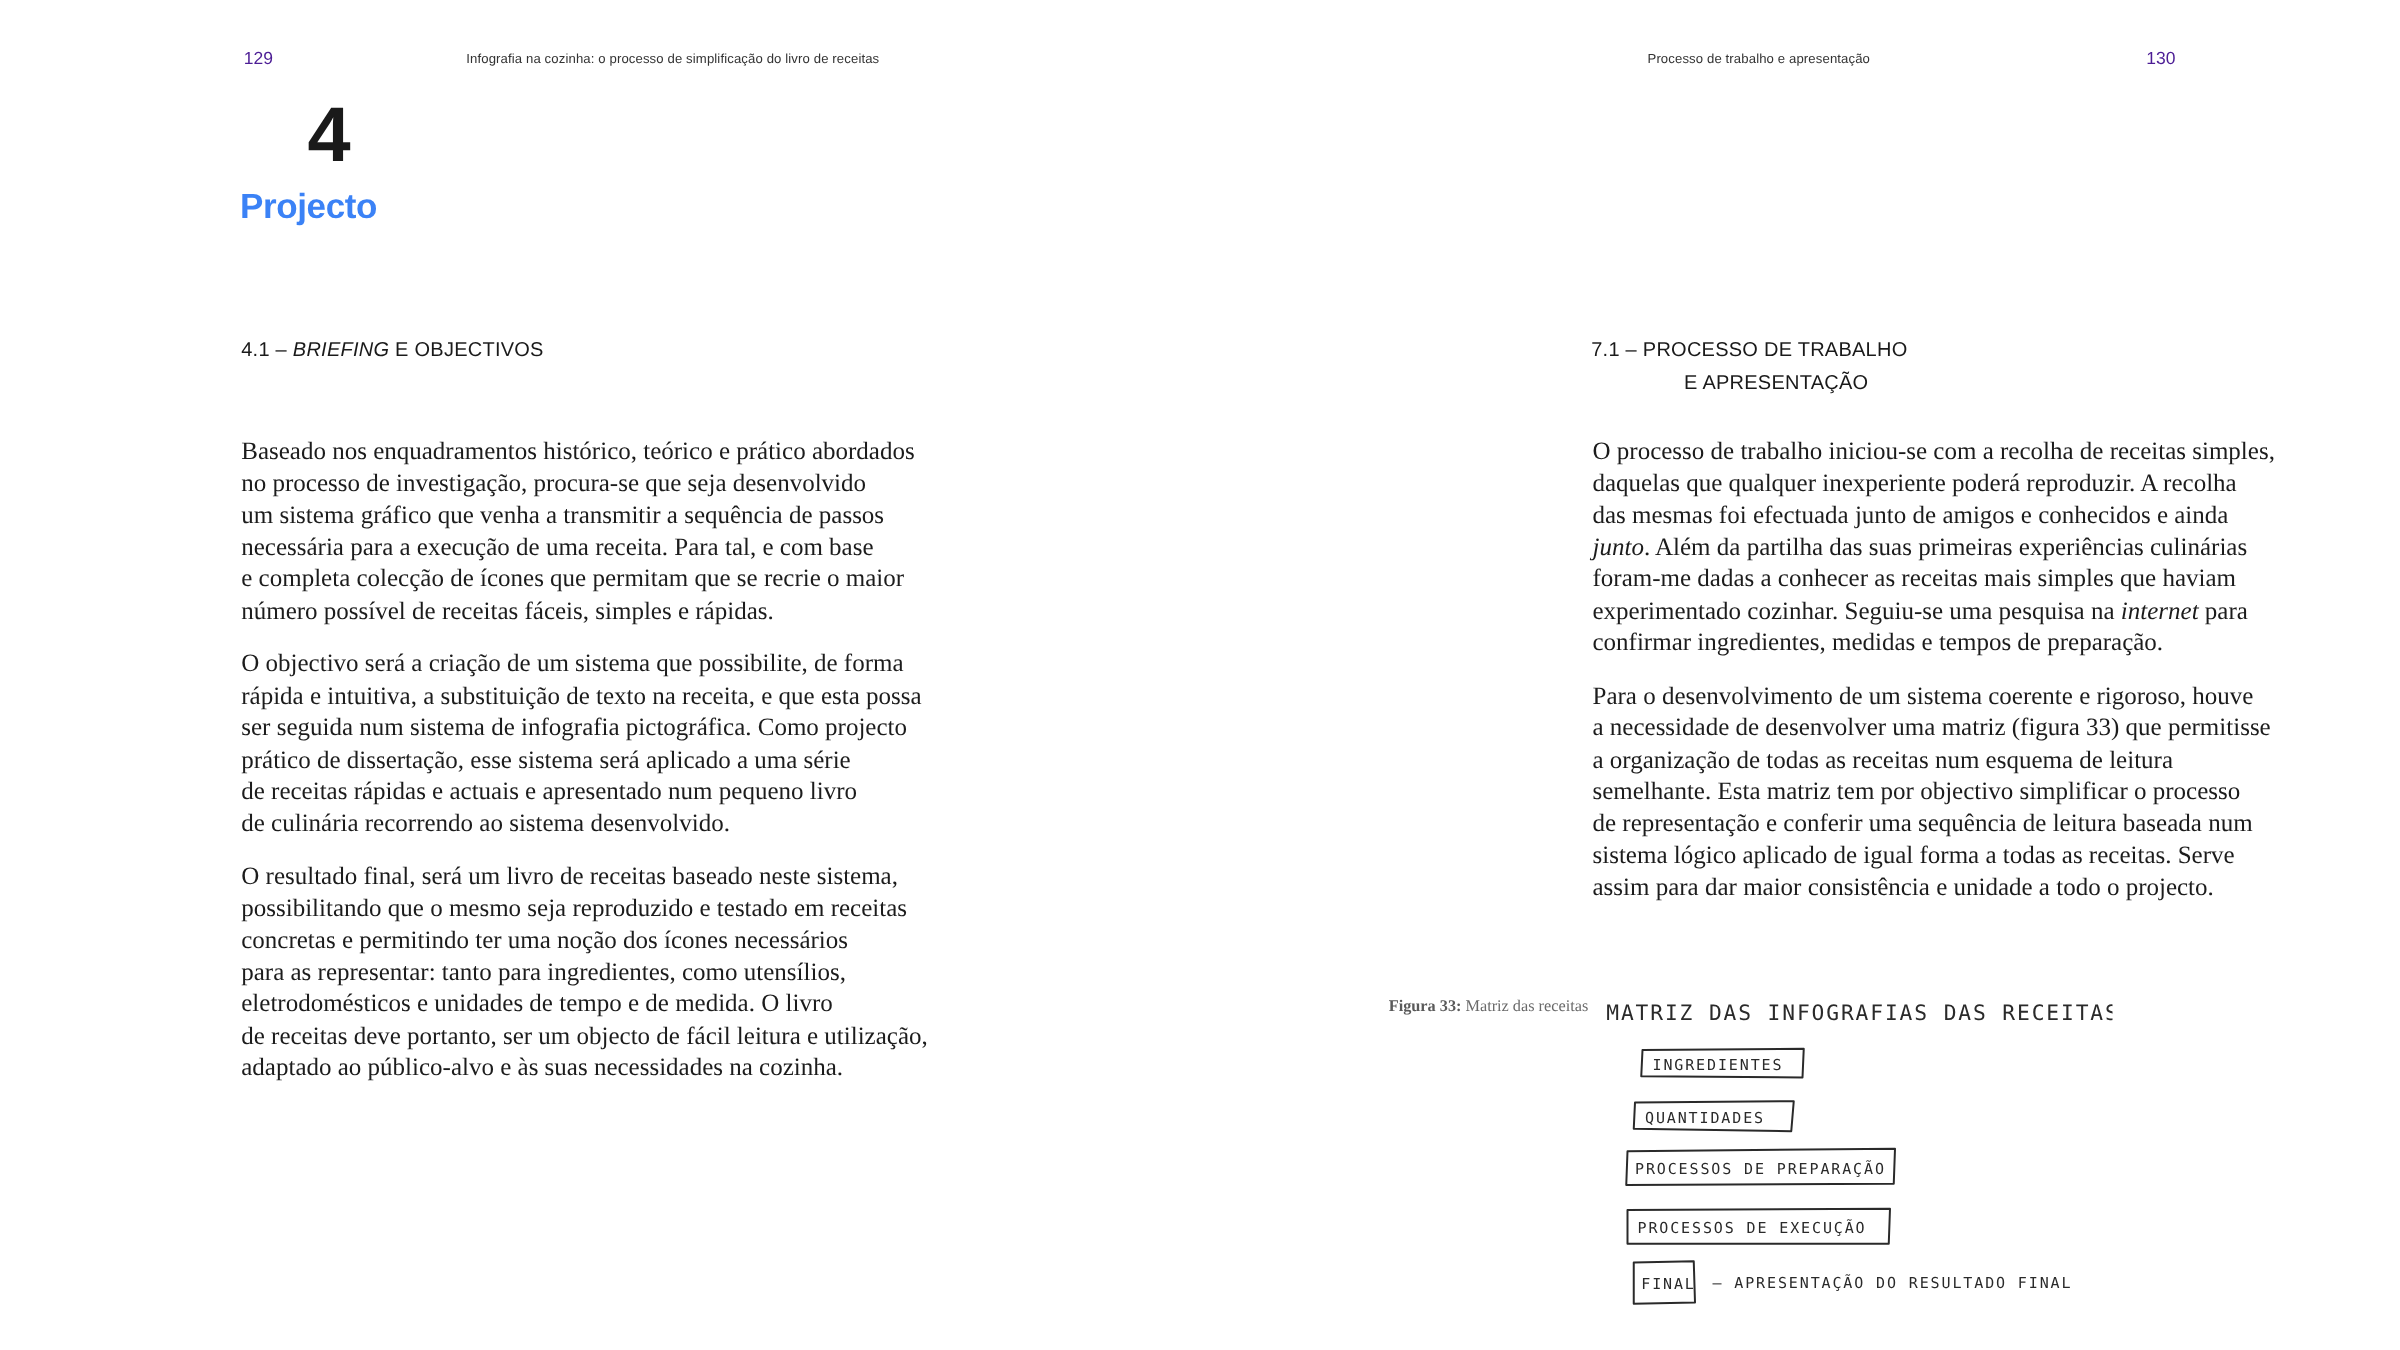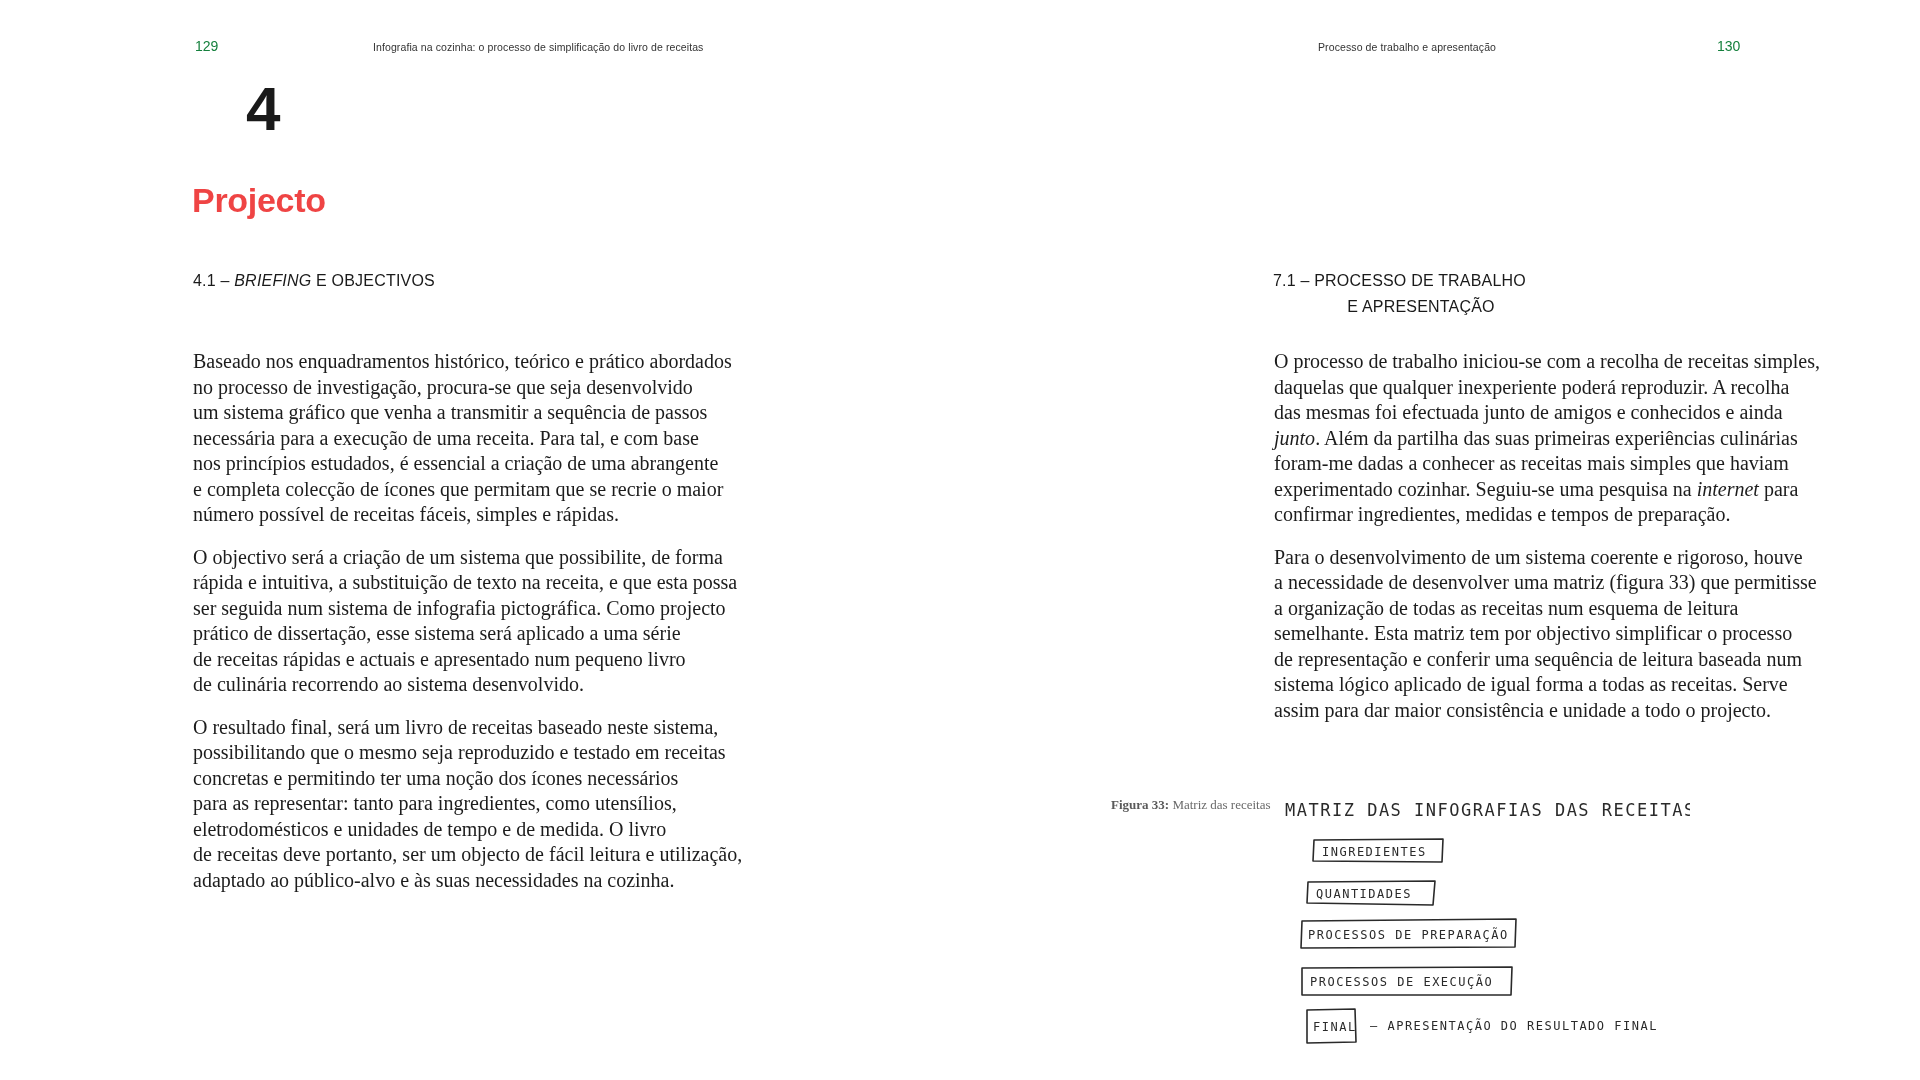--- a/index.html
+++ b/index.html
@@ -2,25 +2,25 @@
 <html><head>
 <meta charset="utf-8">
 <style>
   html, body { margin:0; padding:0; }
   body {
     width:1920px; height:1080px; background:#ffffff; position:relative; overflow:hidden;
     color:#1a1a1a;
   }
   .abs { position:absolute; }
 
-  .page-num { font-family:"Liberation Sans", sans-serif; font-size:14px; color:#15803d; top:38px; }
+  .page-num { font-family:"Liberation Sans", sans-serif; font-size:14px; color:#4c1d95; top:38px; }
   .running-head { font-family:"Liberation Sans", sans-serif; font-size:10.5px; color:#333; top:41px; letter-spacing:0.1px; }
 
   .chapter-num { left:246px; top:78px; font-family:"Liberation Sans", sans-serif; font-weight:700; font-size:62px; line-height:1; color:#1a1a1a; }
-  .chapter-title { left:192px; top:150px; font-family:"Liberation Sans", sans-serif; font-weight:700; font-size:34px; line-height:1.1; color:#ef4444; letter-spacing:-0.3px;margin-top:32px; }
+  .chapter-title { left:192px; top:150px; font-family:"Liberation Sans", sans-serif; font-weight:700; font-size:28px; line-height:1.1; color:#3b82f6; letter-spacing:-0.3px; }
 
   .section-head { font-family:"Liberation Sans", sans-serif; font-size:16px; line-height:26px; color:#1a1a1a; font-weight:500; letter-spacing:0.2px; }
   .section-head em { font-style:italic; }
   .section-head .indent { display:block; padding-left:43px;text-align:center; }
 
   .body-text { font-family:"Liberation Serif", serif; font-size:20px; line-height:25.5px; color:#1c1c1c; width:520px; }
   .body-text p { margin:0 0 17px 0; white-space:normal; }
   .body-text .line { display:block; white-space:nowrap; }
 
   .caption { left:1063px; top:797px; font-family:"Liberation Serif", serif; font-size:13px; color:#6a6a6a;margin-left:48px; }
@@ -43,21 +43,20 @@
   <em>BRIEFING</em>
   <span>E OBJECTIVOS</span>
 </div>
 
 <div class="abs body-text" style="left:193px; top:349px;">
   <p>
     <span class="line">Baseado nos enquadramentos histórico, teórico e prático abordados</span>
     <span class="line">no processo de investigação, procura-se que seja desenvolvido</span>
     <span class="line">um sistema gráfico que venha a transmitir a sequência de passos</span>
     <span class="line">necessária para a execução de uma receita. Para tal, e com base</span>
-    <span class="line">nos princípios estudados, é essencial a criação de uma abrangente</span>
     <span class="line">e completa colecção de ícones que permitam que se recrie o maior</span>
     <span class="line">número possível de receitas fáceis, simples e rápidas.</span>
   </p>
   <p>
     <span class="line">O objectivo será a criação de um sistema que possibilite, de forma</span>
     <span class="line">rápida e intuitiva, a substituição de texto na receita, e que esta possa</span>
     <span class="line">ser seguida num sistema de infografia pictográfica. Como projecto</span>
     <span class="line">prático de dissertação, esse sistema será aplicado a uma série</span>
     <span class="line">de receitas rápidas e actuais e  apresentado num pequeno livro</span>
     <span class="line">de culinária recorrendo ao sistema desenvolvido.</span>

